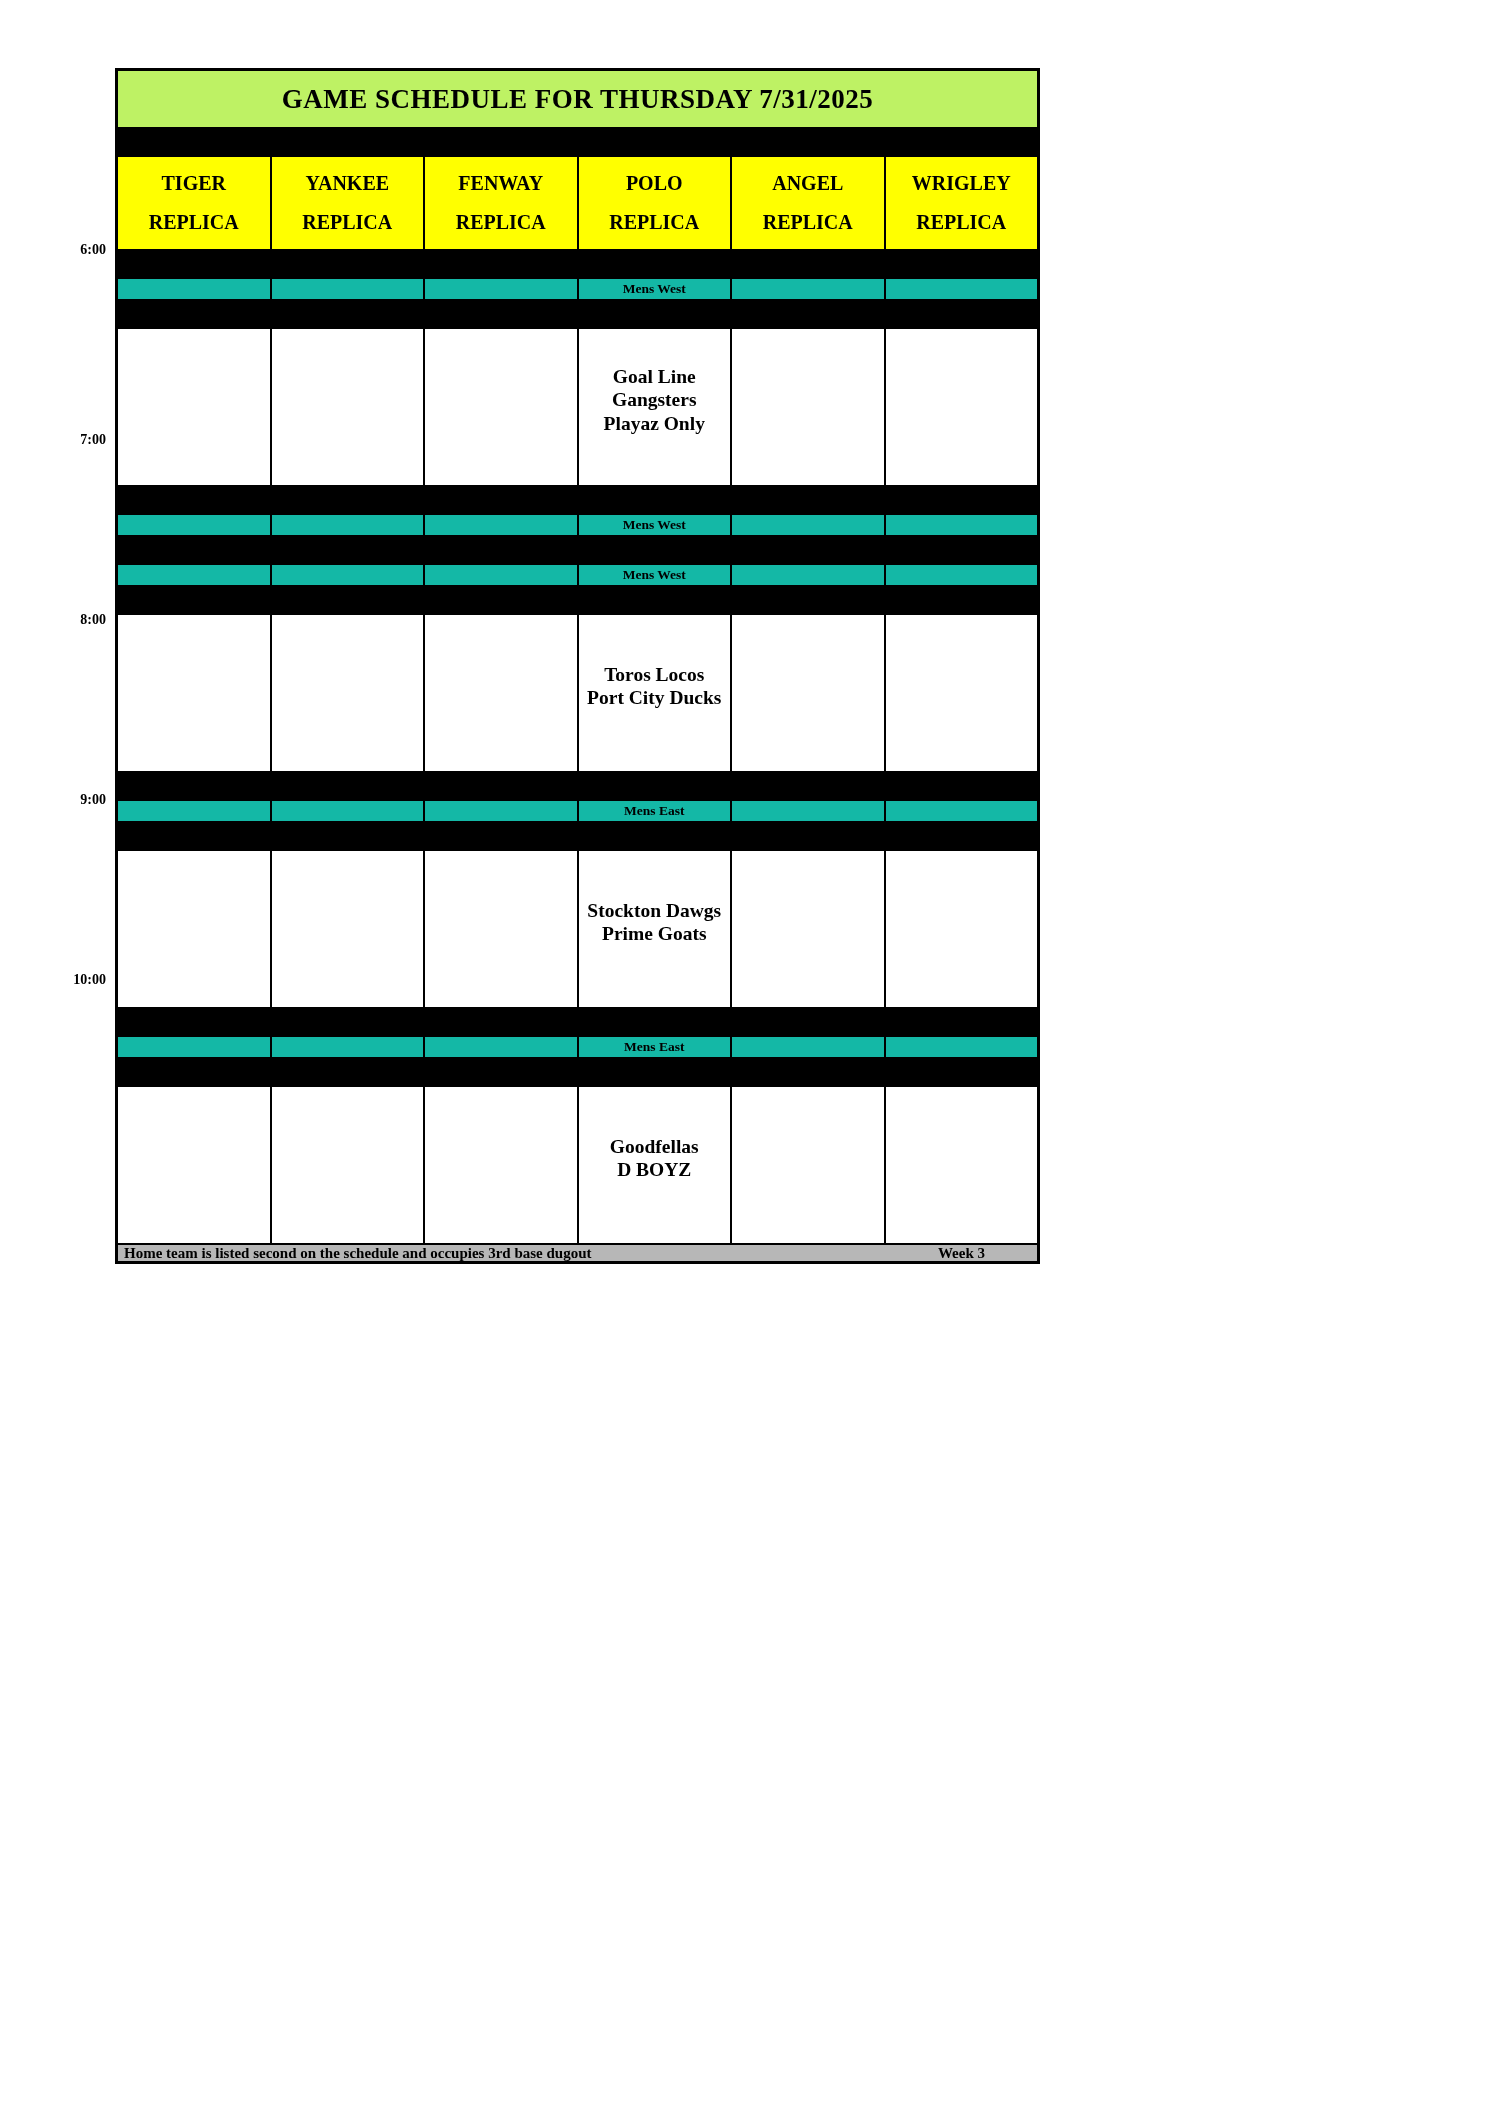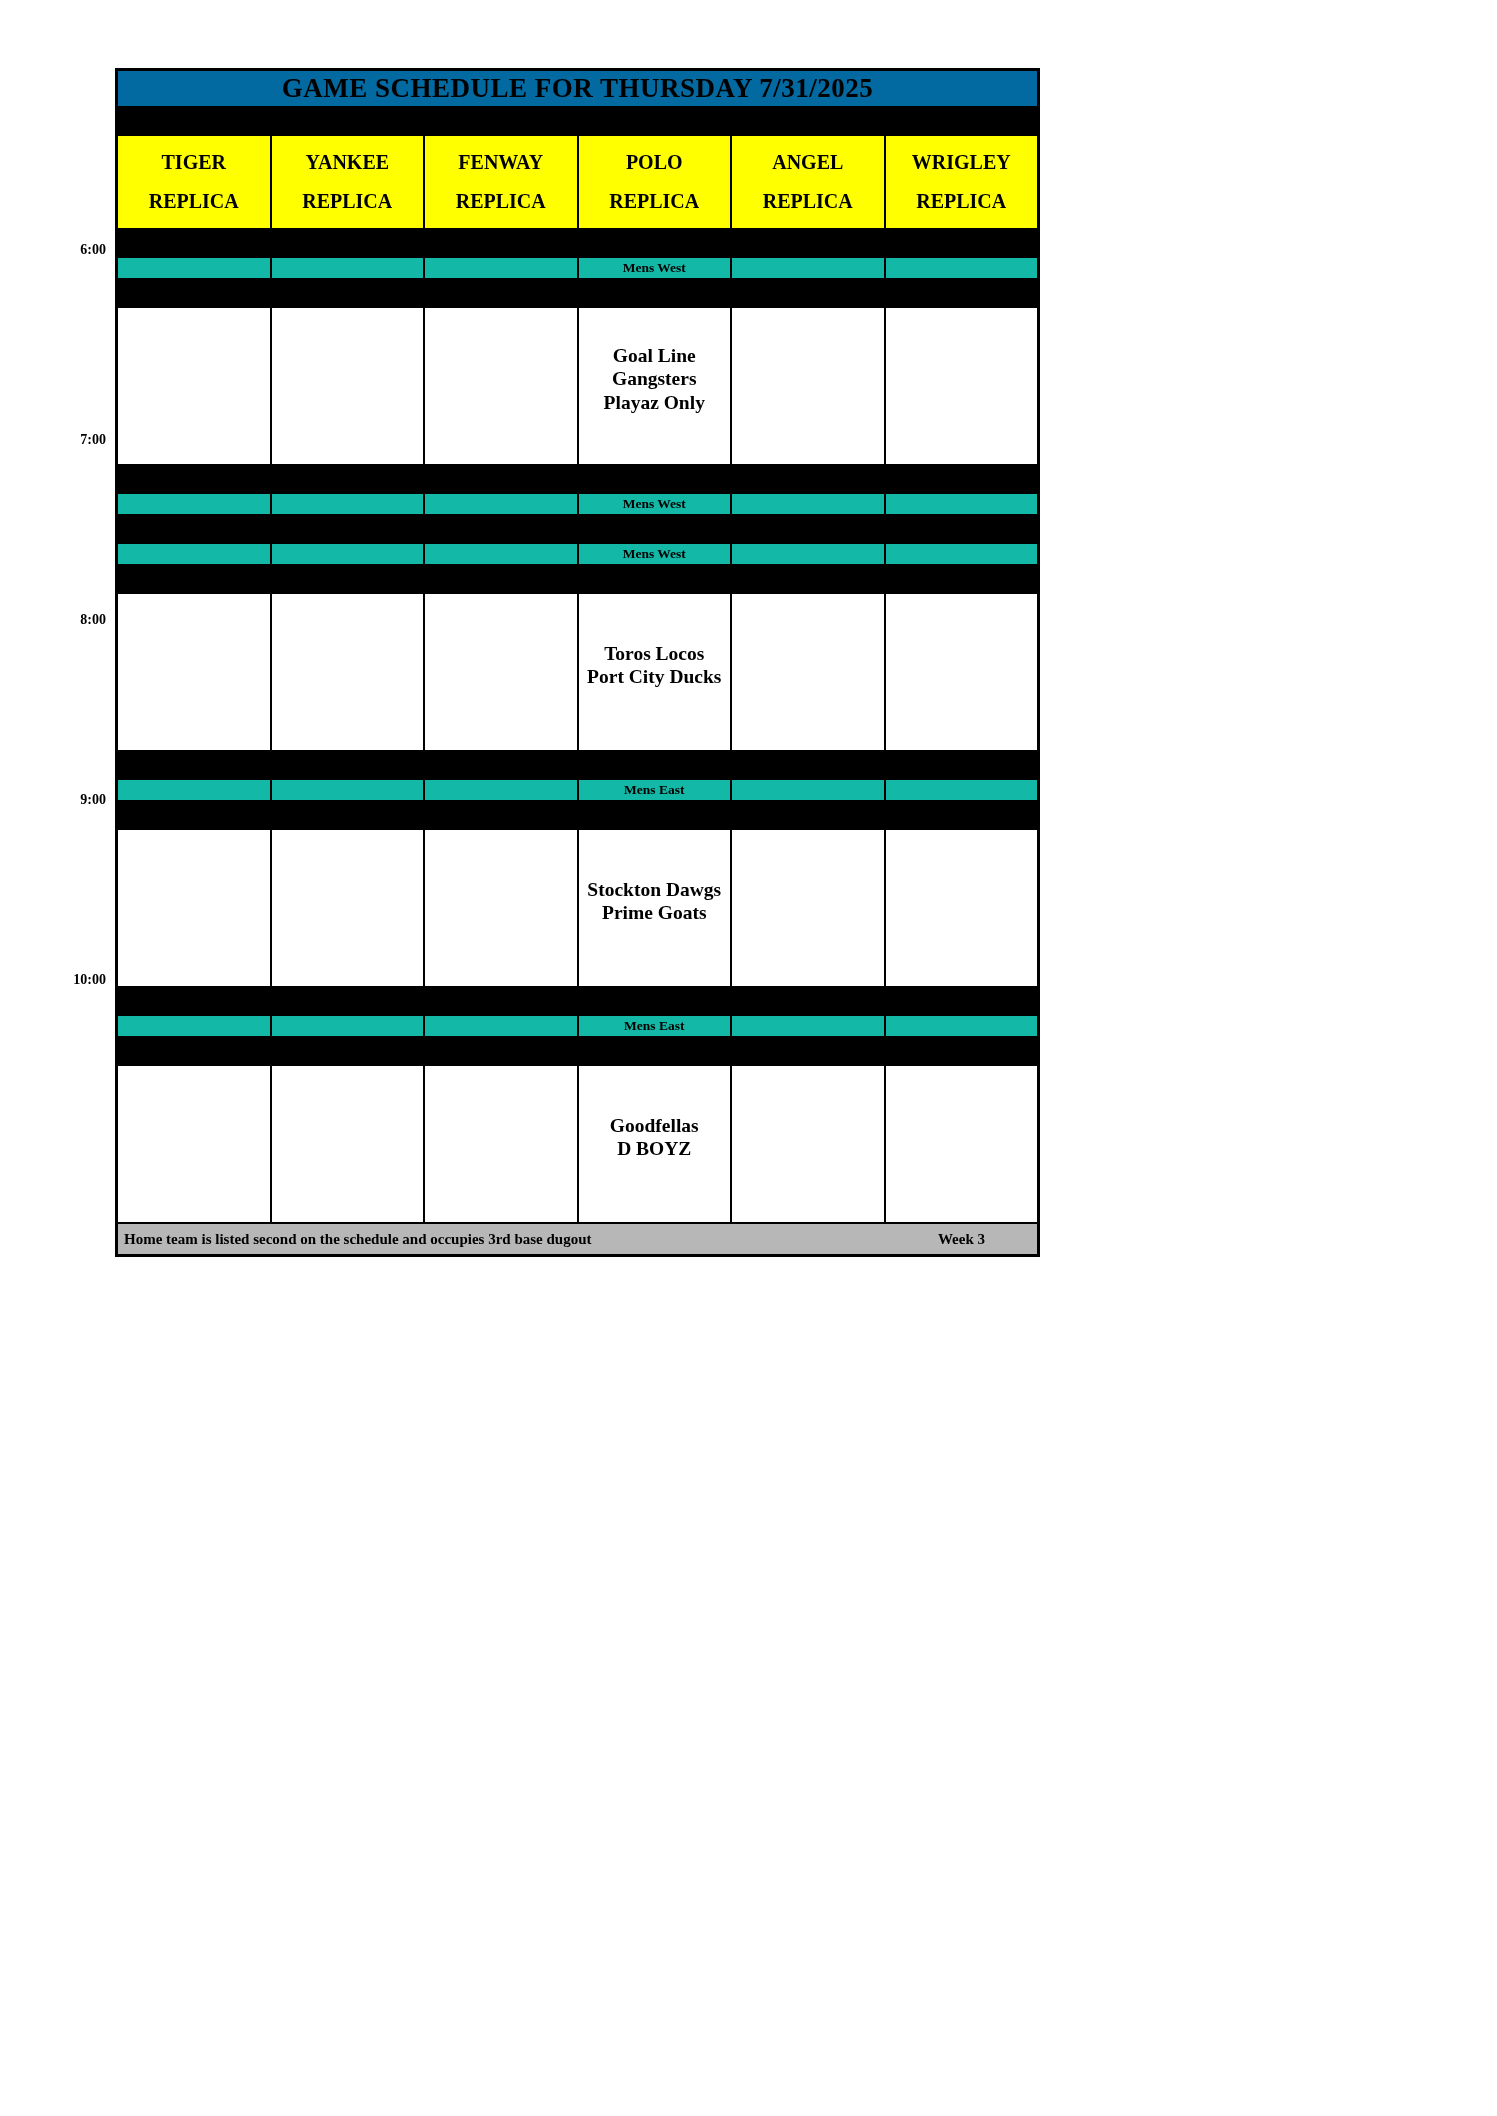--- a/index.html
+++ b/index.html
@@ -17,22 +17,22 @@
     position: absolute;
     left: 115px; top: 68px;
     width: 925px;
     background: #000000;               
     border: 3px solid #000000;
     display: grid;
     grid-template-columns: 1fr;
     row-gap: 2px;
   }
   .title-bar {
-    height: 35px;
-    background: #0369a1;
+    height: 56px;
+    background: #bef264;
     display: flex; align-items: center; justify-content: center;
     font-weight: bold; font-size: 27px; letter-spacing: 0.5px;
   }
   .cols {
     display: grid;
     grid-template-columns: repeat(6, 1fr);
     column-gap: 2px;
     margin-top: 28px;
   }
   .field-cell {
@@ -52,21 +52,21 @@
   .game-cell {
     height: 156px;
     background: #ffffff;
     display: flex; flex-direction: column;
     align-items: center; justify-content: center;
     padding: 22px 8px 36px 8px;
     text-align: center;
   }
   .team { font-weight: bold; font-size: 19.5px; line-height: 1.2; }
   .footer-row {
-    height: 30px;
+    height: 16px;
     background: #b7b7b7;
     display: flex; align-items: center; justify-content: space-between;
     font-weight: bold; font-size: 15px;
     padding-left: 6px; padding-right: 52px;
   }
 
   
   .time-label {
     position: absolute;
     left: 0; width: 106px;

